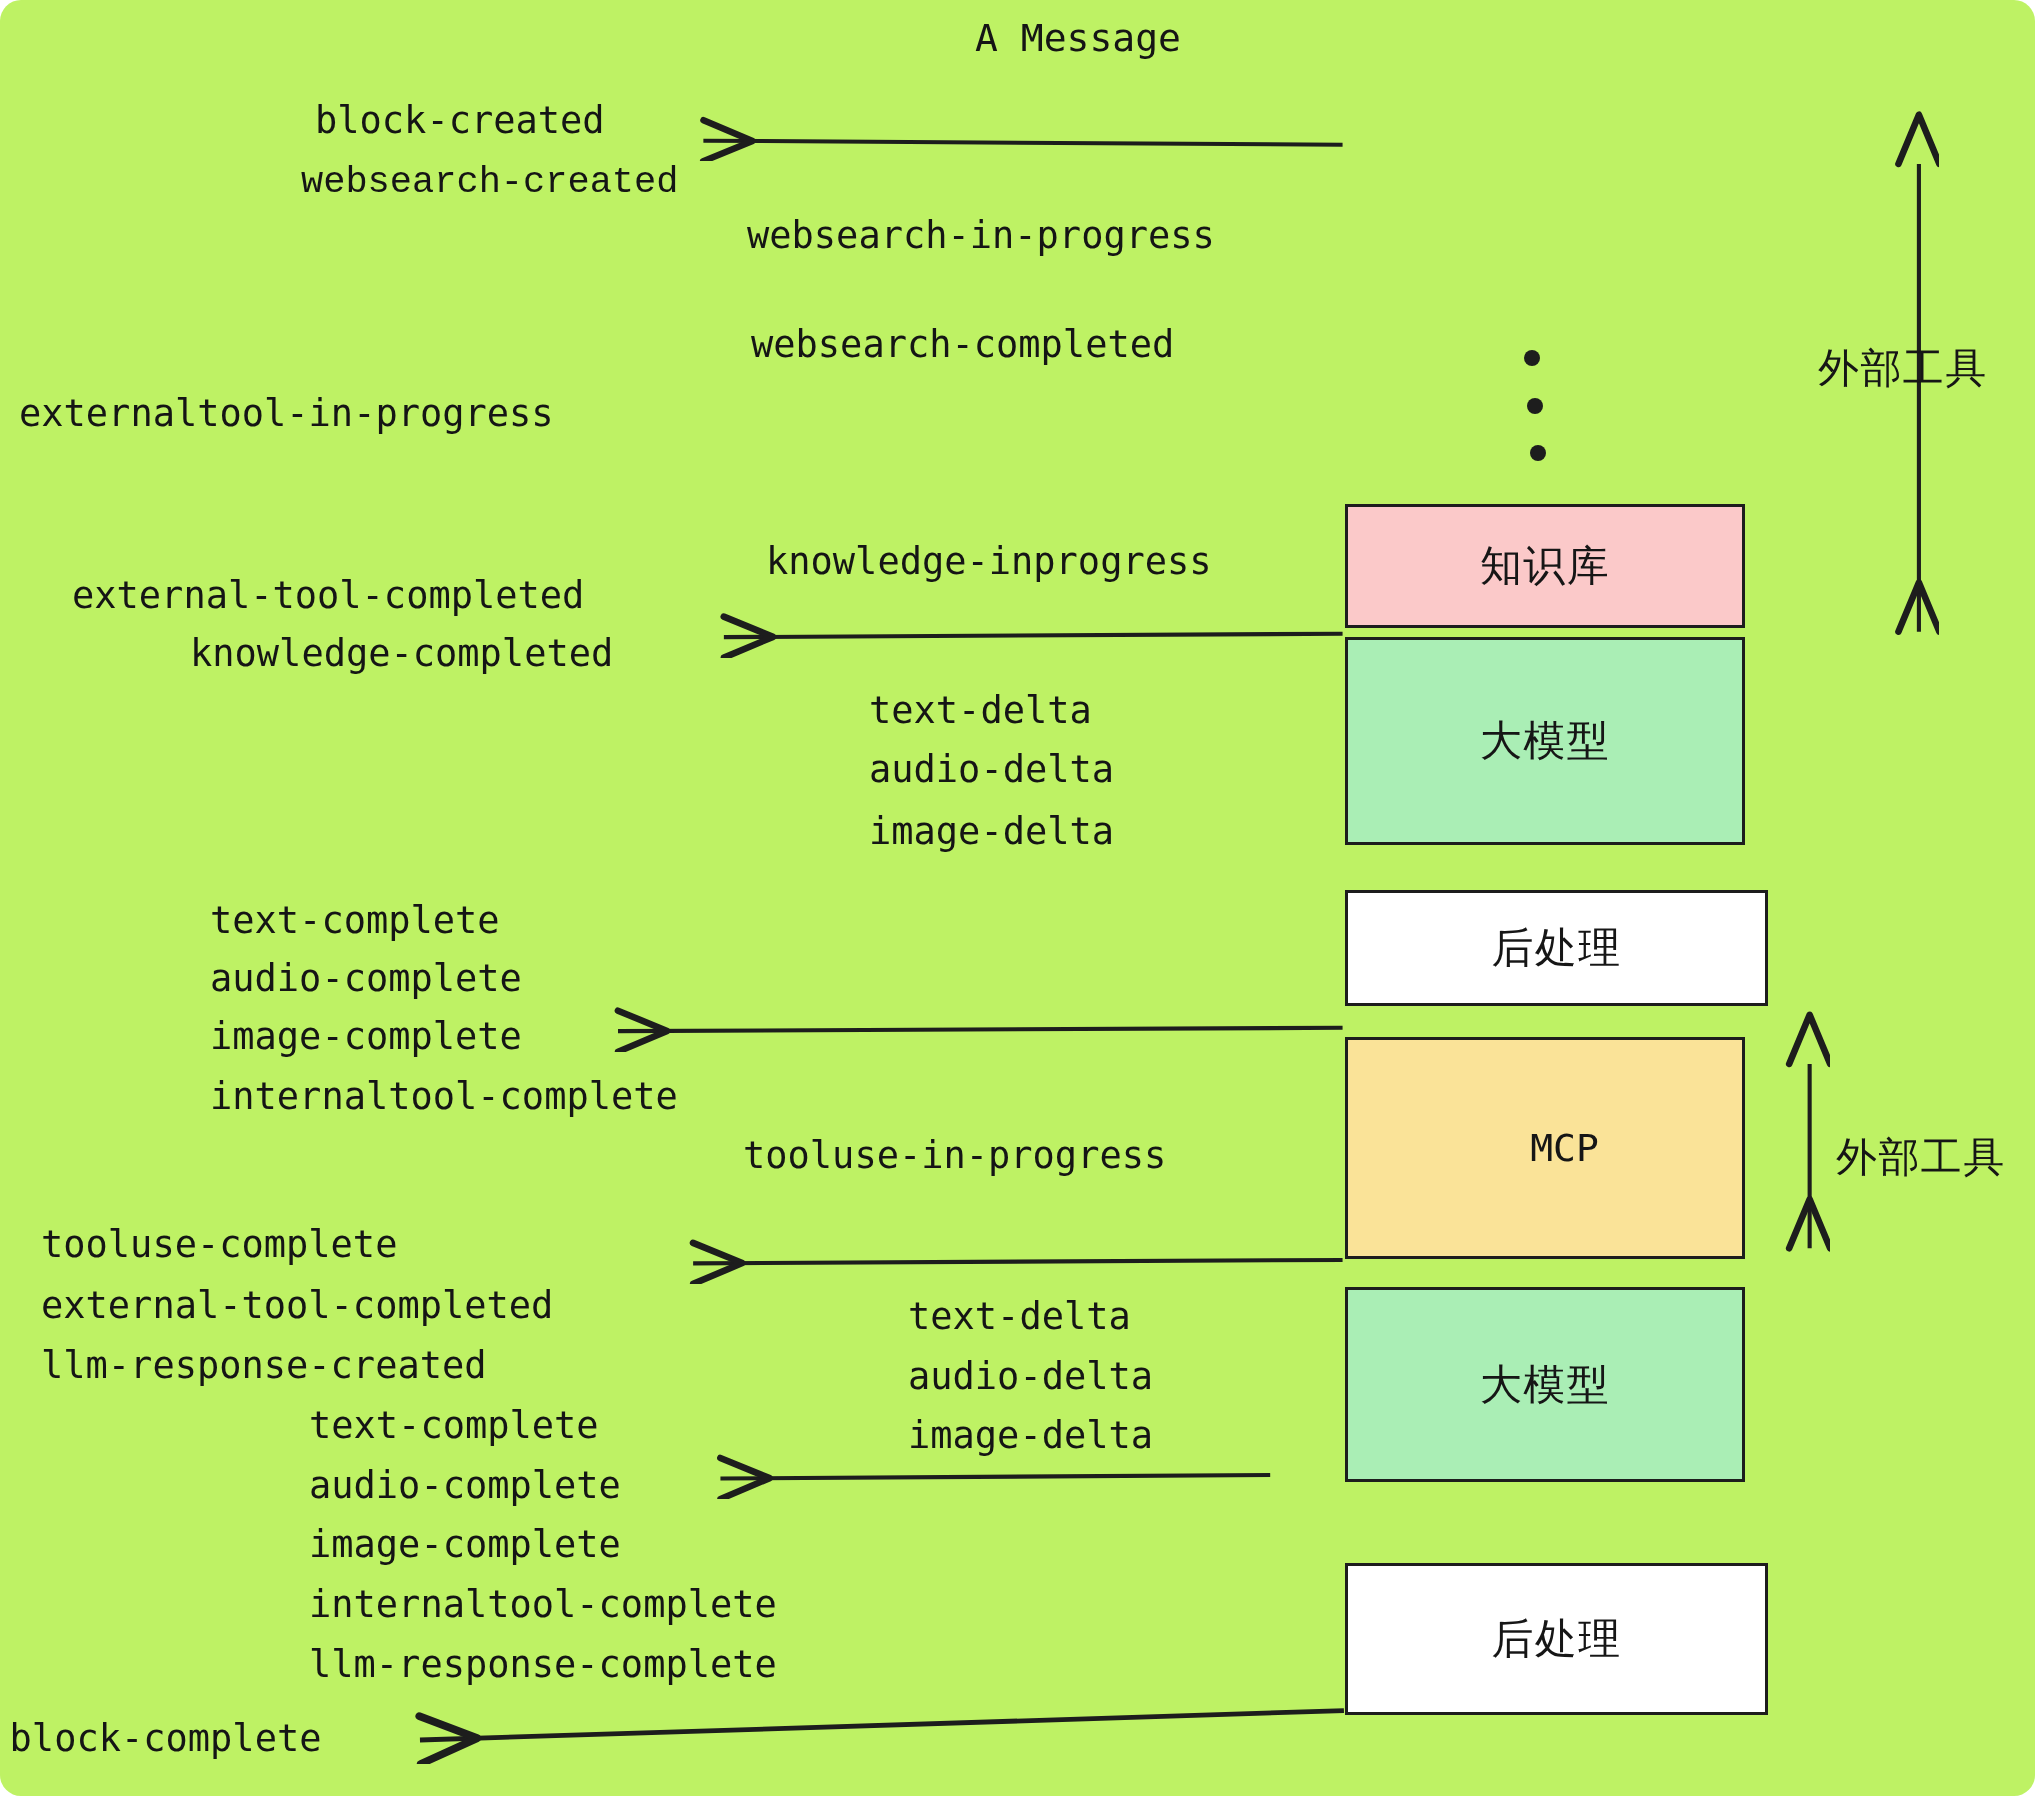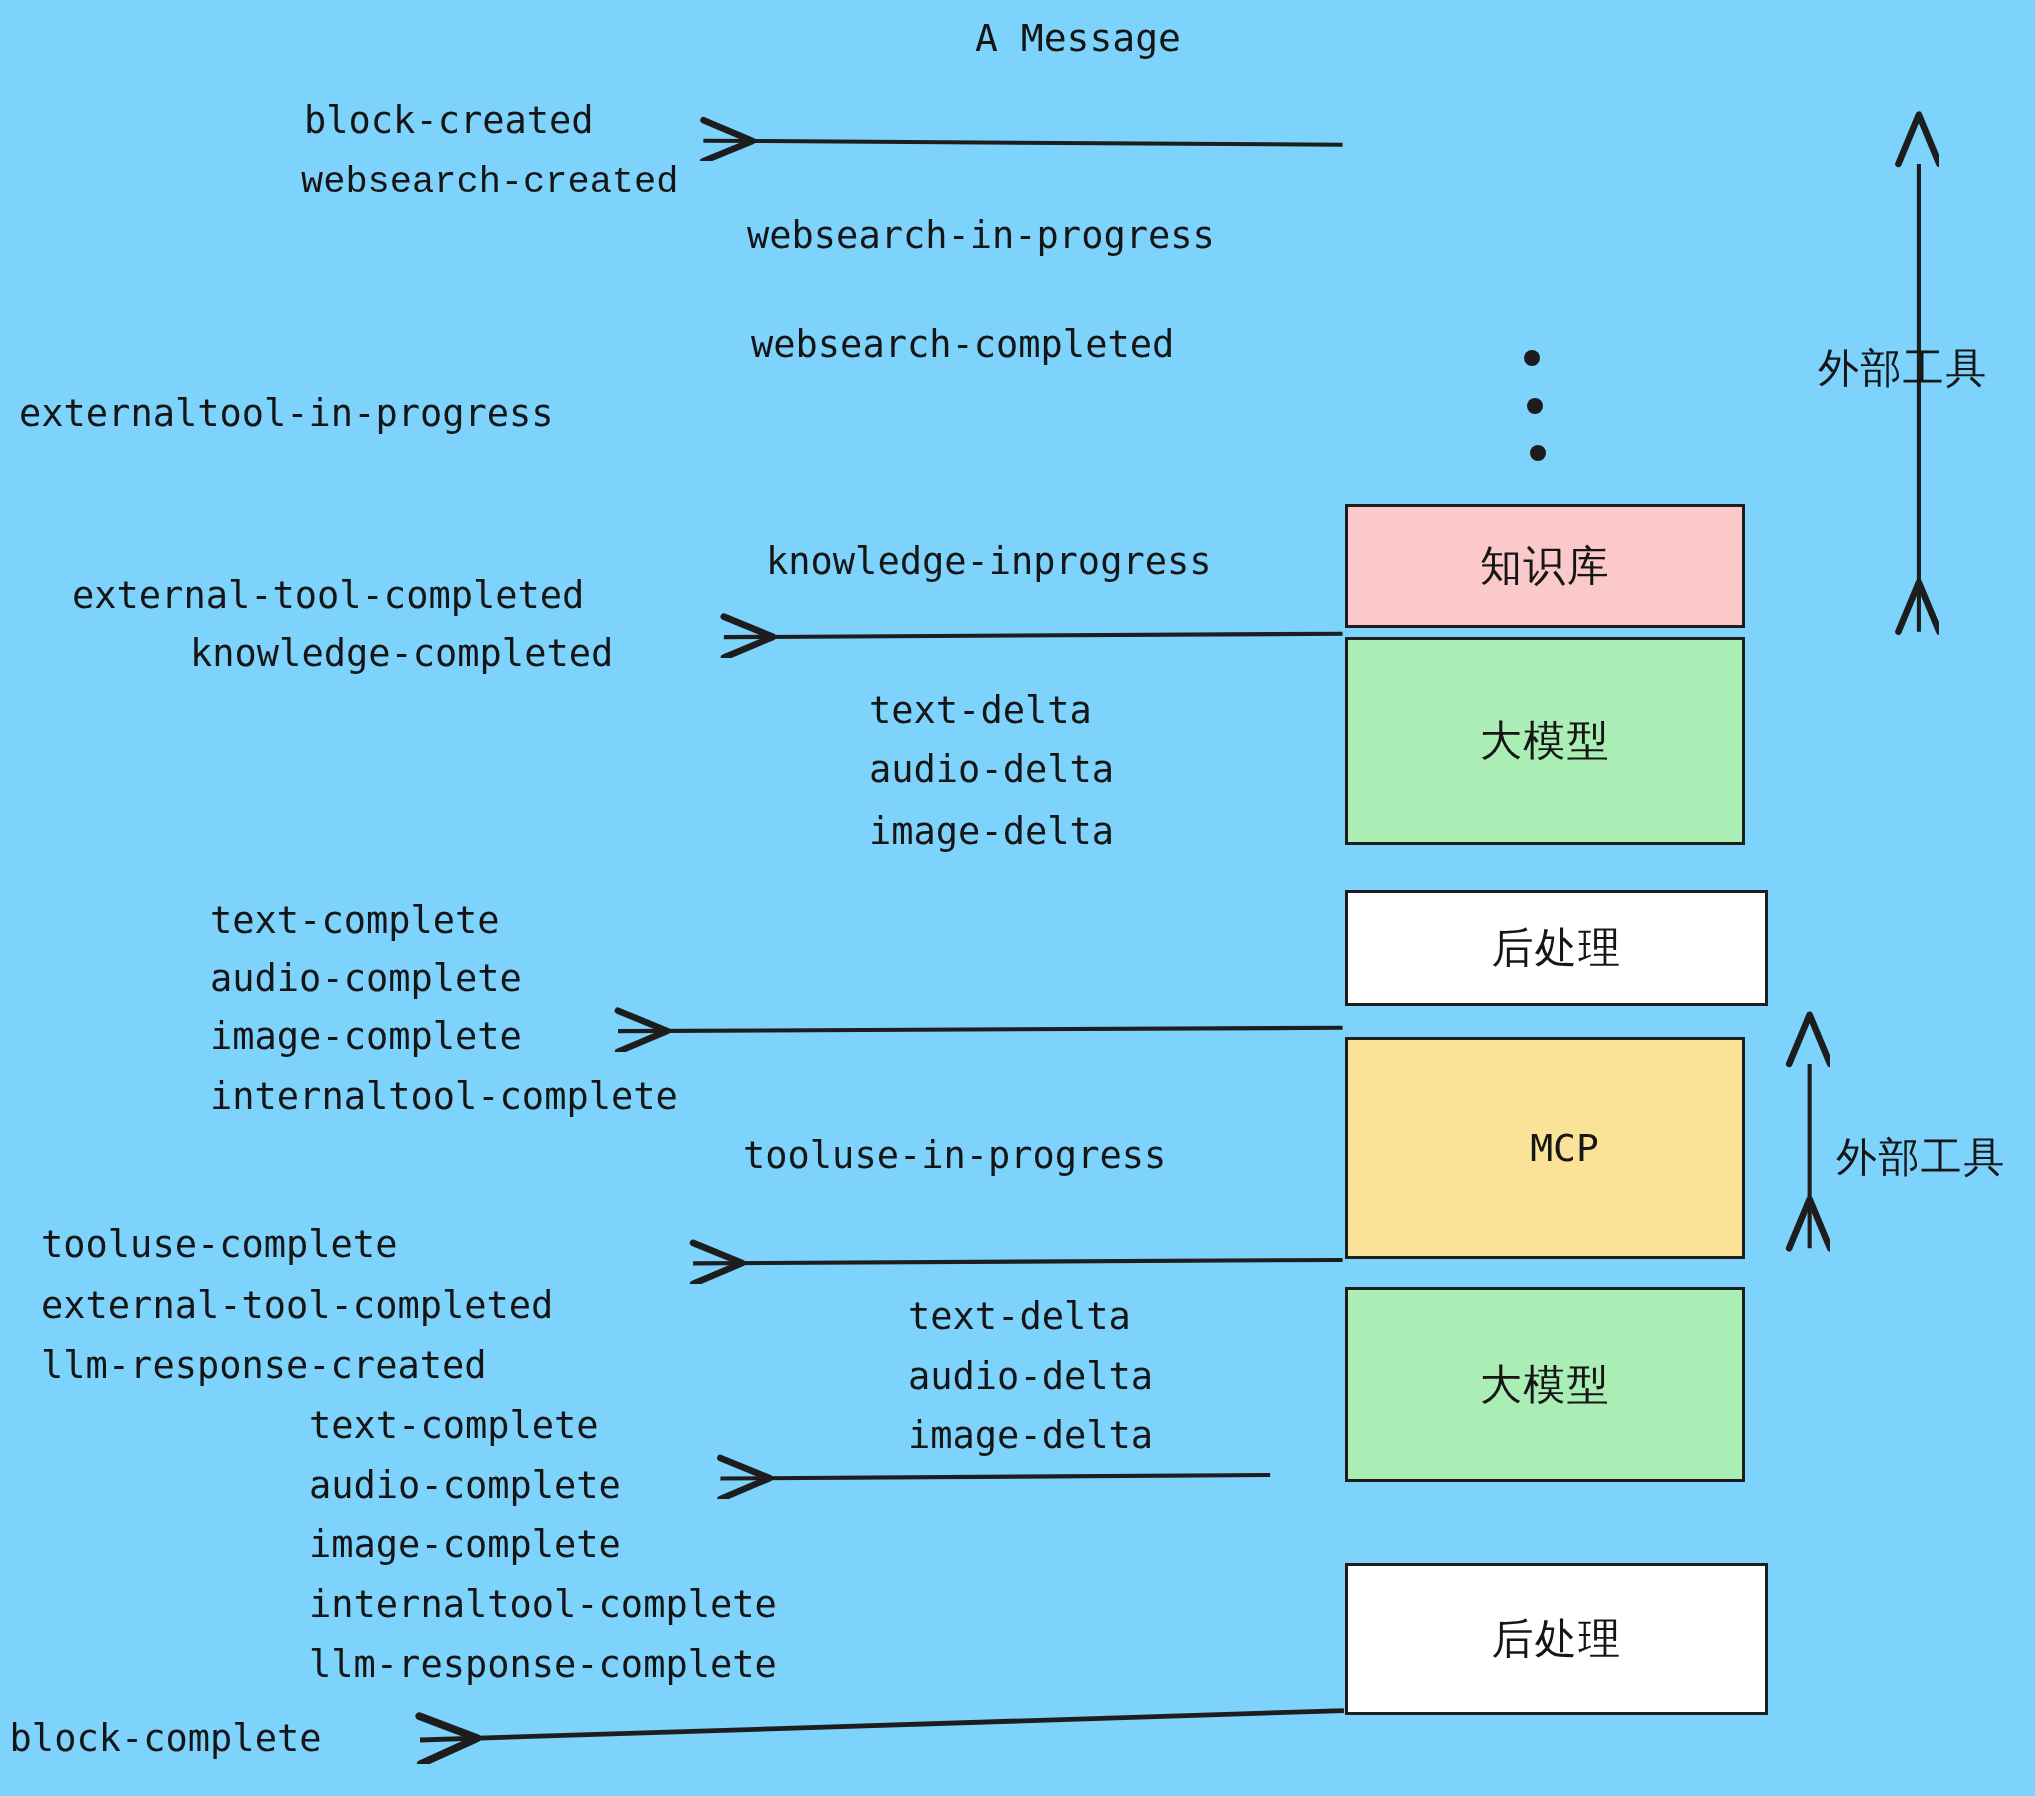--- a/index.html
+++ b/index.html
@@ -5,23 +5,24 @@
 <style>
   html, body {
     margin: 0;
     padding: 0;
     background: #ffffff;
   }
   #stage {
     position: relative;
     width: 2035px;
     height: 1796px;
-    background: #7dd3fc;
+    background: #bef264;
     overflow: hidden;
     font-family: "DejaVu Sans Mono", "Liberation Mono", monospace;
+    border-radius: 21px;
   }
 
   
   .evt {
     position: absolute;
     font-family: "DejaVu Sans Mono", "Liberation Mono", monospace;
     font-size: 37px;
     line-height: 1.0;
     color: #151515;
     white-space: pre;
@@ -114,21 +115,21 @@
 
     <line x1="1860" y1="2160" x2="1055" y2="2165" stroke="#1d1d1d" stroke-width="6" marker-end="url(#ahead)"></line>
 
     <line x1="1968" y1="2505" x2="615" y2="2548" stroke="#1d1d1d" stroke-width="7" marker-end="url(#ahead)"></line>
 
     <line x1="2810" y1="240" x2="2810" y2="925" stroke="#1d1d1d" stroke-width="6" marker-start="url(#ahead-up)" marker-end="url(#ahead)"></line>
 
     <line x1="2650" y1="1558" x2="2650" y2="1828" stroke="#1d1d1d" stroke-width="6" marker-start="url(#ahead-up)" marker-end="url(#ahead)"></line>
   </svg>
 
-  <div class="evt" style="left:304px; top:102px;">block-created</div>
+  <div class="evt" style="left:315px; top:102px;">block-created</div>
 
   <div class="evt" style="left:301px; top:164px;font-family:Liberation Mono, monospace;">websearch-created</div>
 
   <div class="evt" style="left:747px; top:217px;">websearch-in-progress</div>
 
   <div class="evt" style="left:751px; top:294px;margin-top:32px;">websearch-completed</div>
 
   <div class="evt" style="left:19px; top:395px;">externaltool-in-progress</div>
 
   <div class="evt" style="left:766px; top:543px;">knowledge-inprogress</div>

